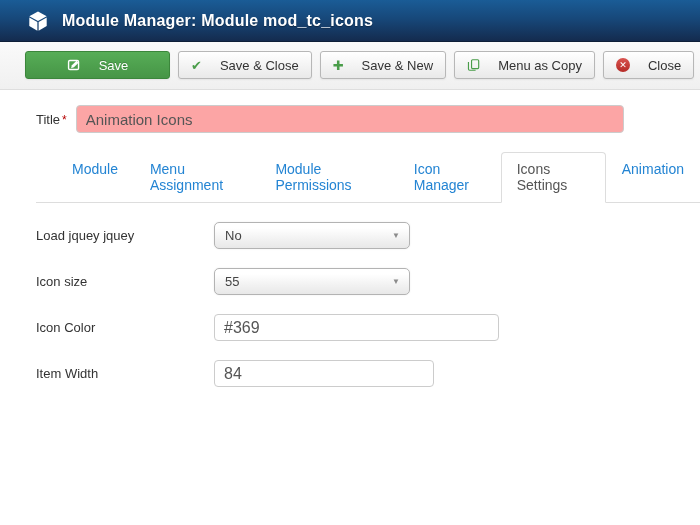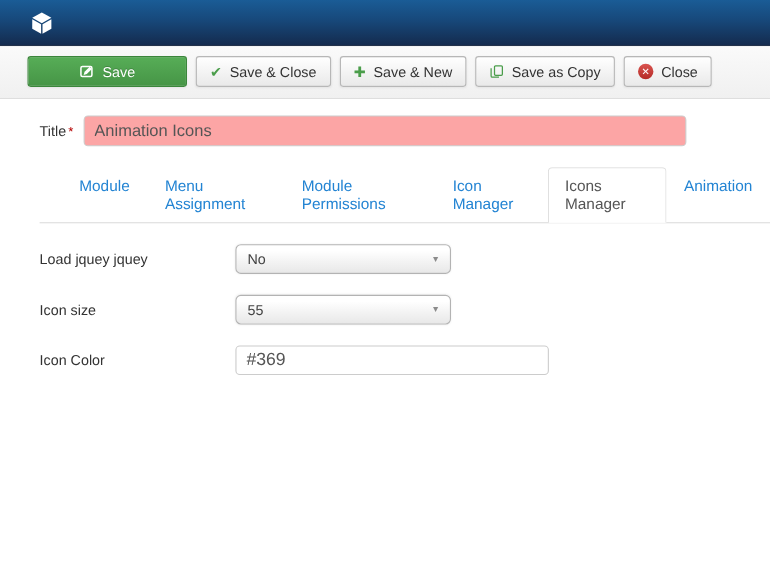--- a/index.html
+++ b/index.html
@@ -35,21 +35,21 @@
     padding: 9px 0 10px 25px;
     display: flex;
     gap: 8px;
     align-items: center;
   }
   .btn {
     height: 28px;
     display: inline-flex;
     align-items: center;
     justify-content: center;
-    gap: 7px;
+    gap: 18px;
     padding: 0 12px;
     font-size: 13px;
     color: #333;
     background: linear-gradient(to bottom, #ffffff, #e9e9e9);
     border: 1px solid #b7b7b7;
     border-radius: 3px;
     box-shadow: 0 1px 2px rgba(0,0,0,.06);
     cursor: pointer;
     font-family: inherit;
   }
@@ -136,20 +136,21 @@
 <body>
 
 <header class="navbar">
   <span class="logo-icon">
     <svg viewBox="0 0 24 24" width="22" height="22">
       <polygon points="12,1.5 21.5,6.8 12,12.1 2.5,6.8" fill="#ffffff"></polygon>
       <polygon points="2.5,8.1 11.3,13.1 11.3,22.5 2.5,17.5" fill="#ffffff"></polygon>
       <polygon points="21.5,8.1 12.7,13.1 12.7,22.5 21.5,17.5" fill="#ffffff"></polygon>
     </svg>
   </span>
+  <h1>Module Manager: Module mod_tc_icons</h1>
 </header>
 
 <div class="subhead">
   <button class="btn btn-success">
     <span class="ticon">
       <svg width="14" height="14" viewBox="0 0 16 16">
         <rect x="1.8" y="2.8" width="11.4" height="10.4" rx="1.5" fill="none" stroke="#ffffff" stroke-width="1.6"></rect>
         <path d="M4.6 11.6 L5.6 8.3 L10.9 3 L13.2 5.3 L7.9 10.6 Z" fill="#ffffff"></path>
       </svg>
     </span>
@@ -166,21 +167,21 @@
     <span>Save &amp; New</span>
   </button>
 
   <button class="btn">
     <span class="ticon">
       <svg width="13" height="14" viewBox="0 0 16 16">
         <rect x="5.6" y="1.6" width="8.8" height="10.8" rx="1.2" fill="none" stroke="#4a9d4a" stroke-width="1.4"></rect>
         <path d="M10.6 14.4 H3.2 A1.4 1.4 0 0 1 1.8 13 V4.4" fill="none" stroke="#4a9d4a" stroke-width="1.4"></path>
       </svg>
     </span>
-    <span>Save as Copy</span>
+    <span>Menu as Copy</span>
   </button>
 
   <button class="btn">
     <span class="ticon close-glyph">✕</span>
     <span>Close</span>
   </button>
 </div>
 
 <div class="content">
 
@@ -196,21 +197,21 @@
     <li>
         <a>Menu Assignment</a>
       </li>
     <li>
         <a>Module Permissions</a>
       </li>
     <li>
         <a>Icon Manager</a>
       </li>
     <li class="active">
-        <a>Icons Manager</a>
+        <a>Icons Settings</a>
       </li>
     <li>
         <a>Animation</a>
       </li>
   </ul>
 
   <div class="fields">
 
     <div class="frow">
       <span class="flabel">Load jquey jquey</span>
@@ -226,16 +227,20 @@
         <span>55</span>
         <span class="select-arrow">▼</span>
       </div>
     </div>
 
     <div class="frow">
       <span class="flabel">Icon Color</span>
       <input class="tinput w-wide" type="text" value="#369" style="">
     </div>
 
+    <div class="frow">
+      <span class="flabel">Item Width</span>
+      <input class="tinput w-std" type="text" value="84" style="">
+    </div>
 
 
   </div>
 </div>
 
 </body></html>

